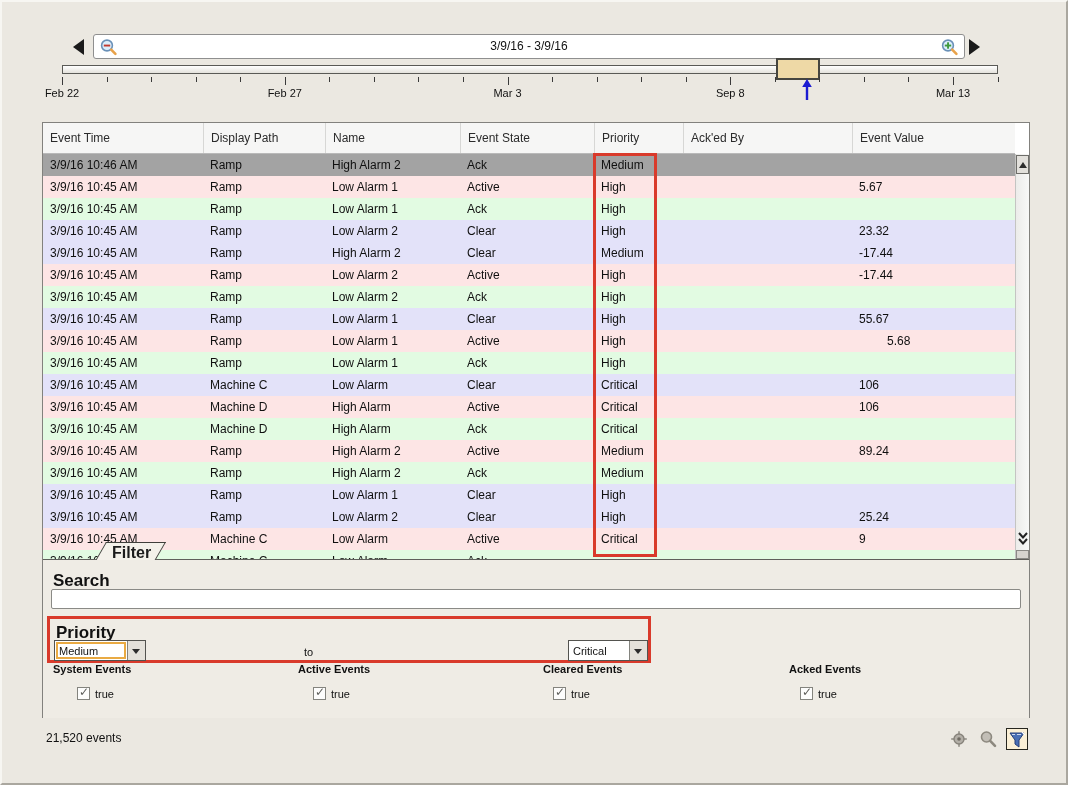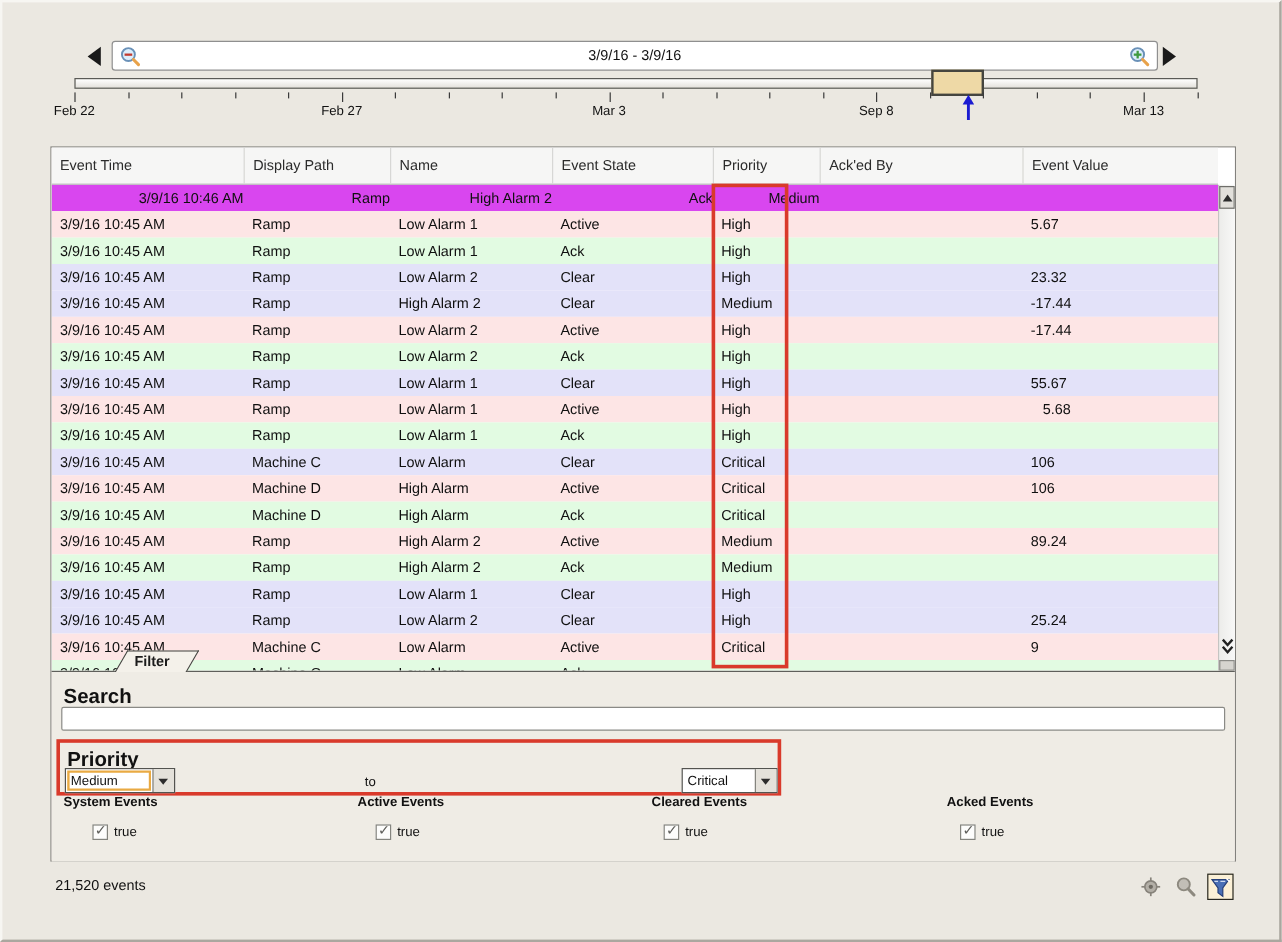--- a/index.html
+++ b/index.html
@@ -56,21 +56,21 @@
                  border-bottom:6px solid #2c2c2c; border-top:none; }
   .sb-chevrons { position:absolute; left:0; top:377px; width:14px; height:18px; cursor:pointer; }
   .sb-thumb { position:absolute; left:0px; top:396px; width:13px; height:9px; background:#d6d4cf;
               border:1px solid #8a8a86; cursor:pointer; }
 
   
   .filter-tab { position:absolute; left:63px; top:419px; width:60px; height:18px; z-index:6; cursor:pointer; }
   .filter-tab .tab-bg { position:absolute; left:0; top:0; width:100%; height:100%;
         background:#f4f1ea; border:1px solid #3f3f3b; border-bottom:none;
         transform:skewX(-30deg); transform-origin:top left; }
-  .filter-tab .tab-label { position:absolute; left:6px; top:2px; font-size:12px; font-weight:bold; color:#1c1c1c; }
+  .filter-tab .tab-label { position:absolute; left:6px; top:2px; font-size:16px; font-weight:bold; color:#1c1c1c; }
 
   .filter-panel { position:absolute; left:0; top:436px; width:986px; height:159px;
                   background:#efece5; border-top:1px solid #5f5f5b; }
   .flabel { position:absolute; font-size:17px; font-weight:bold; color:#111; }
   .search-input { position:absolute; left:8px; top:29px; width:970px; height:20px; border:1px solid #8a8a86;
                   border-radius:2px; background:#fff; font-size:12px; padding:0 4px;
                   font-family:"Liberation Sans","DejaVu Sans",sans-serif; }
   .priority-box { left:4px; top:56px; width:604px; height:47px; pointer-events:auto; }
   .combo { position:absolute; height:21px; background:#fff; border:1px solid #53534f; cursor:pointer; }
   .combo .ctext { position:absolute; left:1px; top:1px; bottom:1px; right:19px; font-size:11px;
@@ -167,21 +167,21 @@
       <div class="thead" id="thead">
           <div class="hcell" style="left: 0px; width: 160px;">Event Time</div>
           <div class="hcell" style="left: 160px; width: 122px;">Display Path</div>
           <div class="hcell" style="left: 282px; width: 135px;">Name</div>
           <div class="hcell" style="left: 417px; width: 134px;">Event State</div>
           <div class="hcell" style="left: 551px; width: 89px;">Priority</div>
           <div class="hcell" style="left: 640px; width: 169px;">Ack'ed By</div>
           <div class="hcell" style="left: 809px; width: 163px;">Event Value</div>
         </div>
       <div class="rows" id="rows">
-          <div class="trow" style="background: #d946ef; text-align: right;">
+          <div class="trow" style="background: #a3a3a3;">
             <div class="tcell" style="left: 0px; width: 160px;">3/9/16 10:46 AM</div>
             <div class="tcell" style="left: 160px; width: 122px;">Ramp</div>
             <div class="tcell" style="left: 282px; width: 135px;">High Alarm 2</div>
             <div class="tcell" style="left: 417px; width: 134px;">Ack</div>
             <div class="tcell" style="left: 551px; width: 89px;">Medium</div>
             <div class="tcell" style="left: 640px; width: 169px;"></div>
             <div class="tcell" style="left: 809px; width: 163px;"></div>
           </div>
           <div class="trow" style="background: rgb(253, 229, 229);">
             <div class="tcell" style="left: 0px; width: 160px;">3/9/16 10:45 AM</div>
@@ -246,21 +246,21 @@
             <div class="tcell" style="left: 640px; width: 169px;"></div>
             <div class="tcell" style="left: 809px; width: 163px;">55.67</div>
           </div>
           <div class="trow" style="background: rgb(253, 229, 229);">
             <div class="tcell" style="left: 0px; width: 160px;">3/9/16 10:45 AM</div>
             <div class="tcell" style="left: 160px; width: 122px;">Ramp</div>
             <div class="tcell" style="left: 282px; width: 135px;">Low Alarm 1</div>
             <div class="tcell" style="left: 417px; width: 134px;">Active</div>
             <div class="tcell" style="left: 551px; width: 89px;">High</div>
             <div class="tcell" style="left: 640px; width: 169px;"></div>
-            <div class="tcell" style="left: 819px; width: 163px;">5.68</div>
+            <div class="tcell" style="left: 837px; width: 163px;">5.68</div>
           </div>
           <div class="trow" style="background: rgb(226, 251, 226);">
             <div class="tcell" style="left: 0px; width: 160px;">3/9/16 10:45 AM</div>
             <div class="tcell" style="left: 160px; width: 122px;">Ramp</div>
             <div class="tcell" style="left: 282px; width: 135px;">Low Alarm 1</div>
             <div class="tcell" style="left: 417px; width: 134px;">Ack</div>
             <div class="tcell" style="left: 551px; width: 89px;">High</div>
             <div class="tcell" style="left: 640px; width: 169px;"></div>
             <div class="tcell" style="left: 809px; width: 163px;"></div>
           </div>

